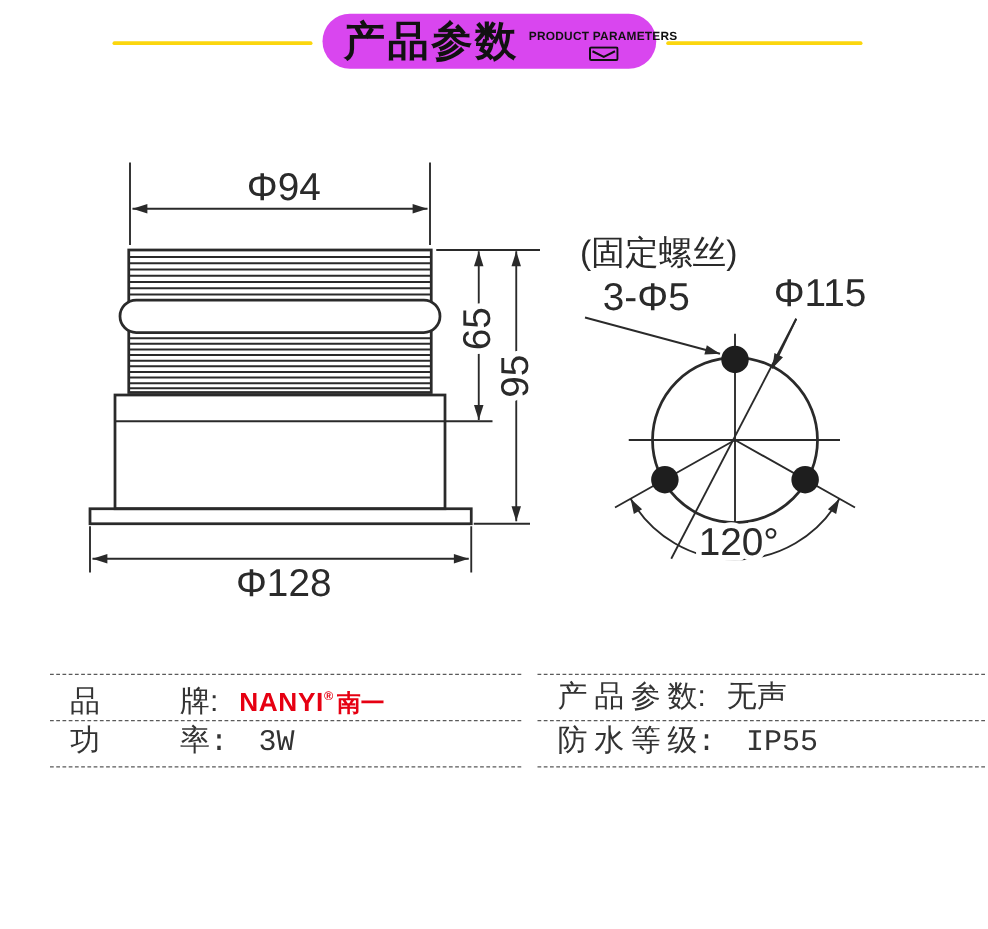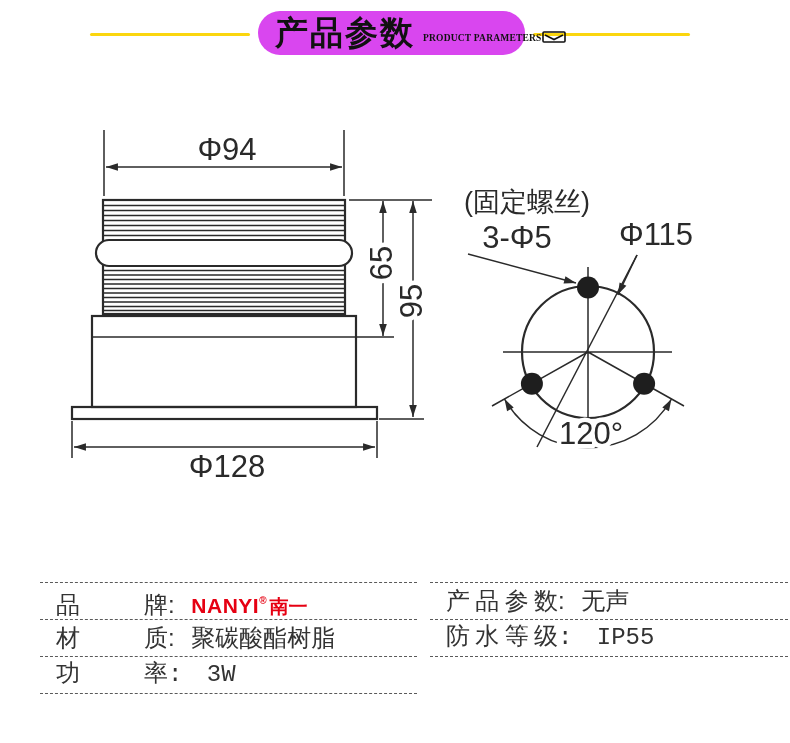--- a/index.html
+++ b/index.html
@@ -6,35 +6,35 @@
   #canvas{position:relative;width:790px;height:743px;background:#fff;overflow:hidden;
           font-family:"Liberation Sans","DejaVu Sans",sans-serif;color:#2f2f2f;}
 
   
   .yellow-line{position:absolute;height:3px;border-radius:2px;}
   .yellow-line.left{left:90px;top:33px;width:160px;}
   .yellow-line.right{left:533px;top:33px;width:157px;}
   .banner{position:absolute;left:258px;top:11px;width:267px;height:44px;border-radius:22px;
           display:flex;align-items:center;padding:0;box-sizing:border-box;}
   .banner-cn{font-size:33px;font-weight:900;color:#111;letter-spacing:2px;margin-left:17px;line-height:44px;white-space:nowrap;}
-  .banner-right{display:flex;align-items:flex-end;margin-left:8px;margin-top:6px;font-family:Liberation Serif, serif;}
+  .banner-right{display:flex;flex-direction:column;align-items:center;margin-left:8px;margin-top:6px;}
   .banner-en{font-size:9.5px;font-weight:700;color:#111;letter-spacing:.2px;white-space:nowrap;}
   .envelope{margin-top:2px;}
 
   
   svg.draw{position:absolute;left:0;top:0;}
   .ln{stroke:#2a2a2a;stroke-width:2.2;fill:none;}
   .thin{stroke:#2a2a2a;stroke-width:1.5;fill:none;}
   .rib{stroke:#2a2a2a;stroke-width:1.6;fill:none;}
   .wfill{fill:#fff;}
   .dtxt{font-family:"Liberation Sans","DejaVu Sans",sans-serif;fill:#2a2a2a;}
   .halo{paint-order:stroke;stroke:#fff;stroke-width:9px;stroke-linejoin:round;}
 
   
-  .spec-col{position:absolute;top:539px;margin-top:43px;}
+  .spec-col{position:absolute;top:539px;}
   .spec-row{height:36px;line-height:36px;border-top:1px dashed #5a5a5a;
             padding-left:16px;font-size:24px;white-space:nowrap;}
   .spec-row:last-child{border-bottom:1px dashed #5a5a5a;font-family:Liberation Mono, monospace;}
   .lbl{display:inline-block;width:112px;text-align:justify;text-align-last:justify;color:#333;}
   .colon{color:#333;}
   .val{margin-left:10px;color:#333;}
   .brand-en{font-weight:800;font-size:21px;letter-spacing:.5px;}
   .brand-reg{font-size:10px;font-weight:700;vertical-align:super;}
   .brand-cn{font-weight:800;font-size:19px;margin-left:3px;}
 </style>
@@ -115,24 +115,20 @@
   </svg>
 
   <div class="spec-col" style="left:40px;width:377px;">
     <div class="spec-row">
       <span class="lbl">品牌</span><span class="colon">:</span>
       <span class="val">
         <span class="brand-en" style="color: rgb(230, 0, 18);">NANYI</span><sup class="brand-reg" style="color: rgb(230, 0, 18);">®</sup><span class="brand-cn" style="color: rgb(230, 0, 18);">南一</span>
       </span>
     </div>
     <div class="spec-row">
-      <span class="lbl">材质</span><span class="colon">:</span>
-      <span class="val">聚碳酸酯树脂</span>
-    </div>
-    <div class="spec-row">
       <span class="lbl">功率</span><span class="colon">:</span>
       <span class="val">3W</span>
     </div>
   </div>
 
   <div class="spec-col" style="left:430px;width:358px;">
     <div class="spec-row">
       <span class="lbl">产品参数</span><span class="colon">:</span>
       <span class="val">无声</span>
     </div>

